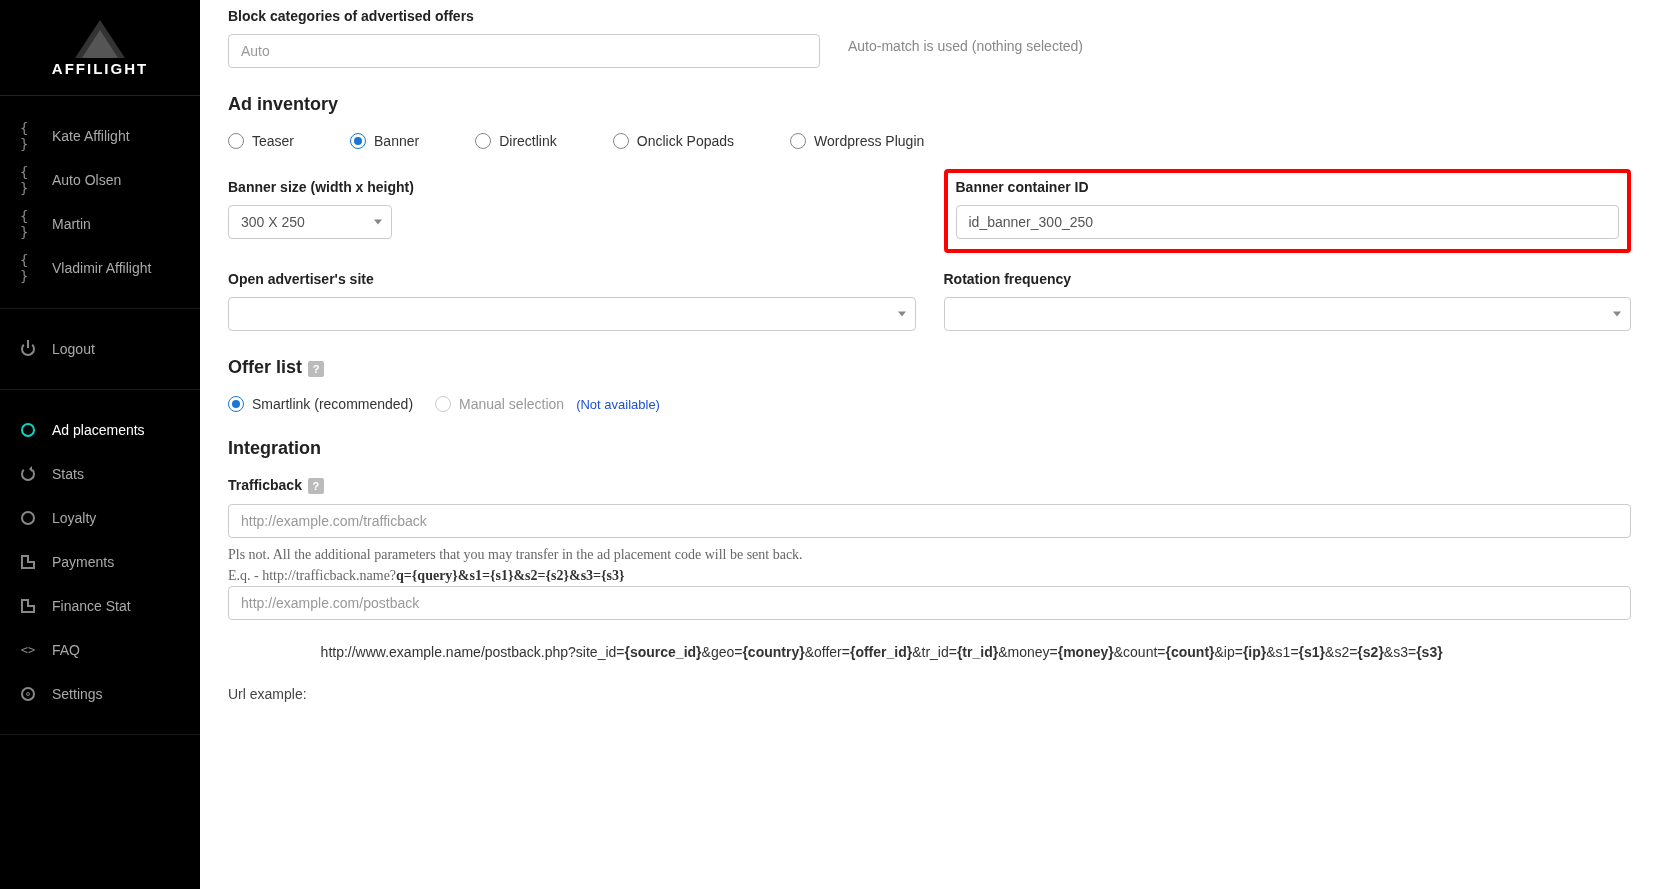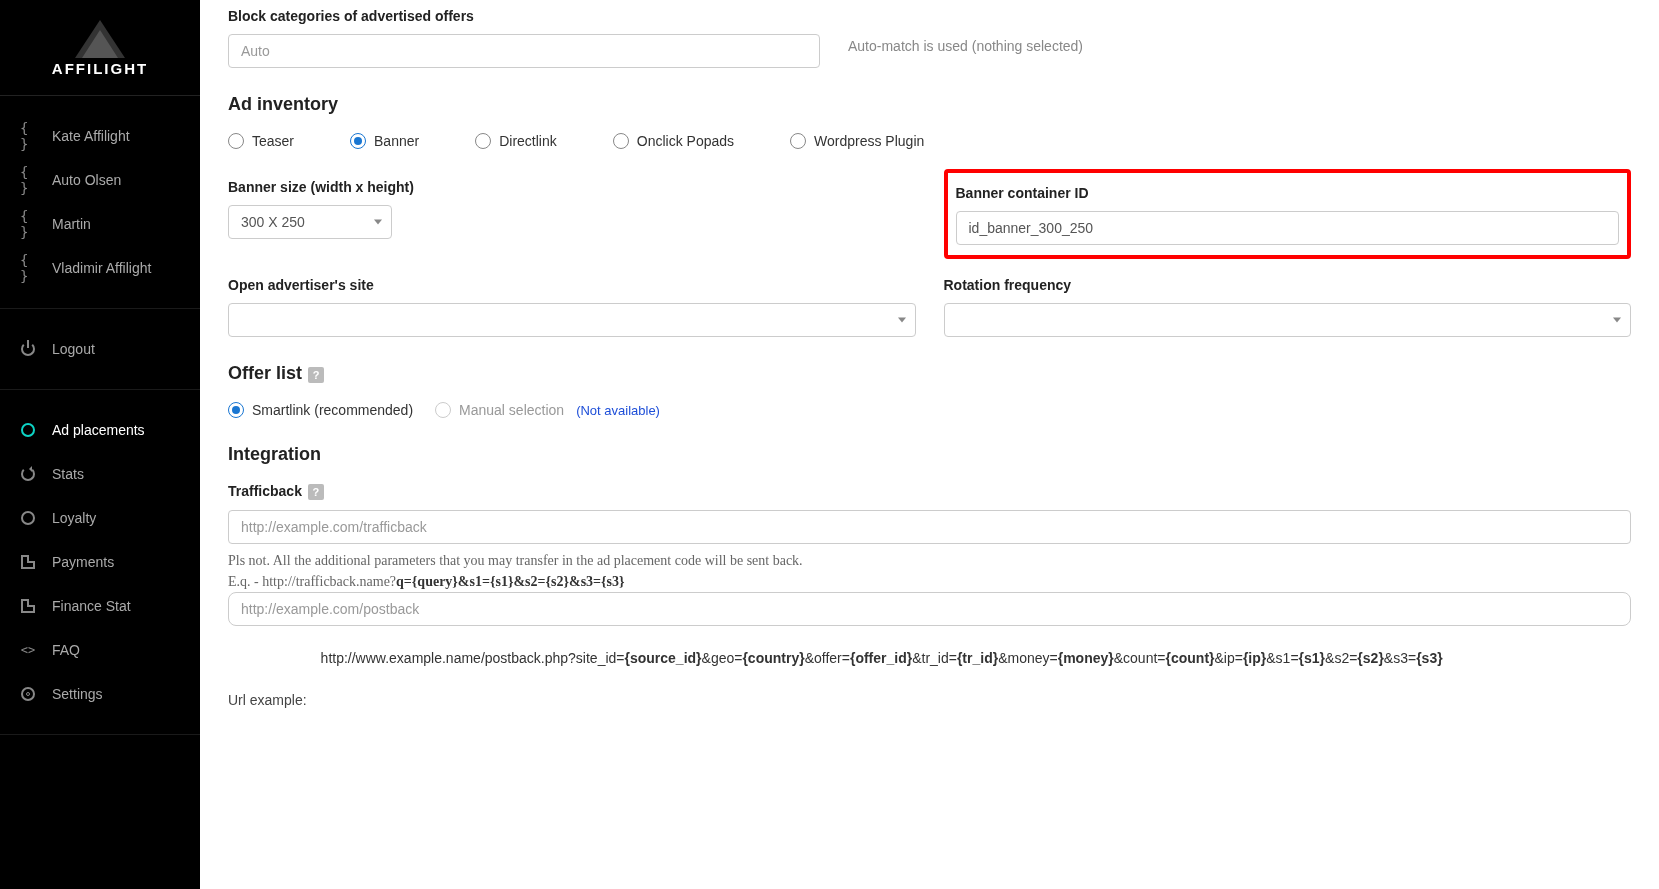--- a/index.html
+++ b/index.html
@@ -42,21 +42,21 @@
     .radio-row { display: flex; gap: 56px; margin-bottom: 8px; flex-wrap: wrap; }
     .radio-opt { display: flex; align-items: center; cursor: pointer; gap: 8px; }
     .radio-dot { width: 16px; height: 16px; border: 1px solid #888; border-radius: 50%; display:inline-flex; align-items:center; justify-content:center; flex-shrink:0; }
     .radio-opt.selected .radio-dot { border-color: #1976d2; }
     .radio-opt.selected .radio-dot::after { content:''; width:8px; height:8px; border-radius:50%; background:#1976d2; }
     .radio-opt.disabled { color:#999; cursor: default; }
     .radio-opt.disabled .radio-dot { border-color:#ccc; }
     .not-avail { color:#1d4ed8; font-size: 13px; margin-left: 4px; }
     .two-col { display: flex; gap: 28px; margin-bottom: 18px; }
     .col { flex: 1; }
-    .highlight-box { border: 4px solid #ff0000; border-radius: 4px; padding: 12px 8px 10px; margin-top: -10px; }
+    .highlight-box { border: 4px solid #ff0000; border-radius: 4px; padding: 6px 8px 10px; margin-top: -10px; }
     .help-icon { display:inline-flex; width:16px; height:16px; background:#bbb; color:#fff; font-size:11px; align-items:center; justify-content:center; border-radius:2px; margin-left:6px; font-weight:bold; }
     .note { color:#666; font-size:14px; margin-top:6px; line-height:1.5;font-family:Liberation Serif, serif; }
     .note .bold { font-weight:bold; color:#333; }
     .url-ex { display:flex; gap:14px; margin-top:22px; align-items:flex-start; }
     .url-ex-label { color:#444; flex-shrink:0;margin-top:44px; }
     .url-ex-val { color:#333; line-height:1.5; }
     .url-ex-val .p { font-weight:bold; }
   </style>
 </head>
 <body>
@@ -220,21 +220,21 @@
 
     <div class="section-title">Integration</div>
 
     <label class="label"><span>Trafficback</span><span class="help-icon">?</span></label>
     <input class="input" style="width: 100%;" placeholder="http://example.com/trafficback">
     <div class="note">
       <span>Pls not. All the additional parameters that you may transfer in the ad placement code will be sent back.</span><br>
       <span>E.q. - http://trafficback.name?</span><span class="bold">q={query}&amp;s1={s1}&amp;s2={s2}&amp;s3={s3}</span>
     </div>
 
-    <input class="input" style="width: 100%; border-radius: 8px;" placeholder="http://example.com/postback">
+    <input class="input" style="width: 100%;" placeholder="http://example.com/postback">
 
     <div class="url-ex">
       <span class="url-ex-label">Url example:</span>
       <span class="url-ex-val" id="url-example-value"><span>http://www.example.name/postback.php?site_id=</span><span class="p">{source_id}</span><span>&amp;geo=</span><span class="p">{country}</span><span>&amp;offer=</span><span class="p">{offer_id}</span><span>&amp;tr_id=</span><span class="p">{tr_id}</span><span>&amp;money=</span><span class="p">{money}</span><span>&amp;count=</span><span class="p">{count}</span><span>&amp;ip=</span><span class="p">{ip}</span><span>&amp;s1=</span><span class="p">{s1}</span><span>&amp;s2=</span><span class="p">{s2}</span><span>&amp;s3=</span><span class="p">{s3}</span></span>
     </div>
 
   </main>
 </div>
 
 </body></html>

